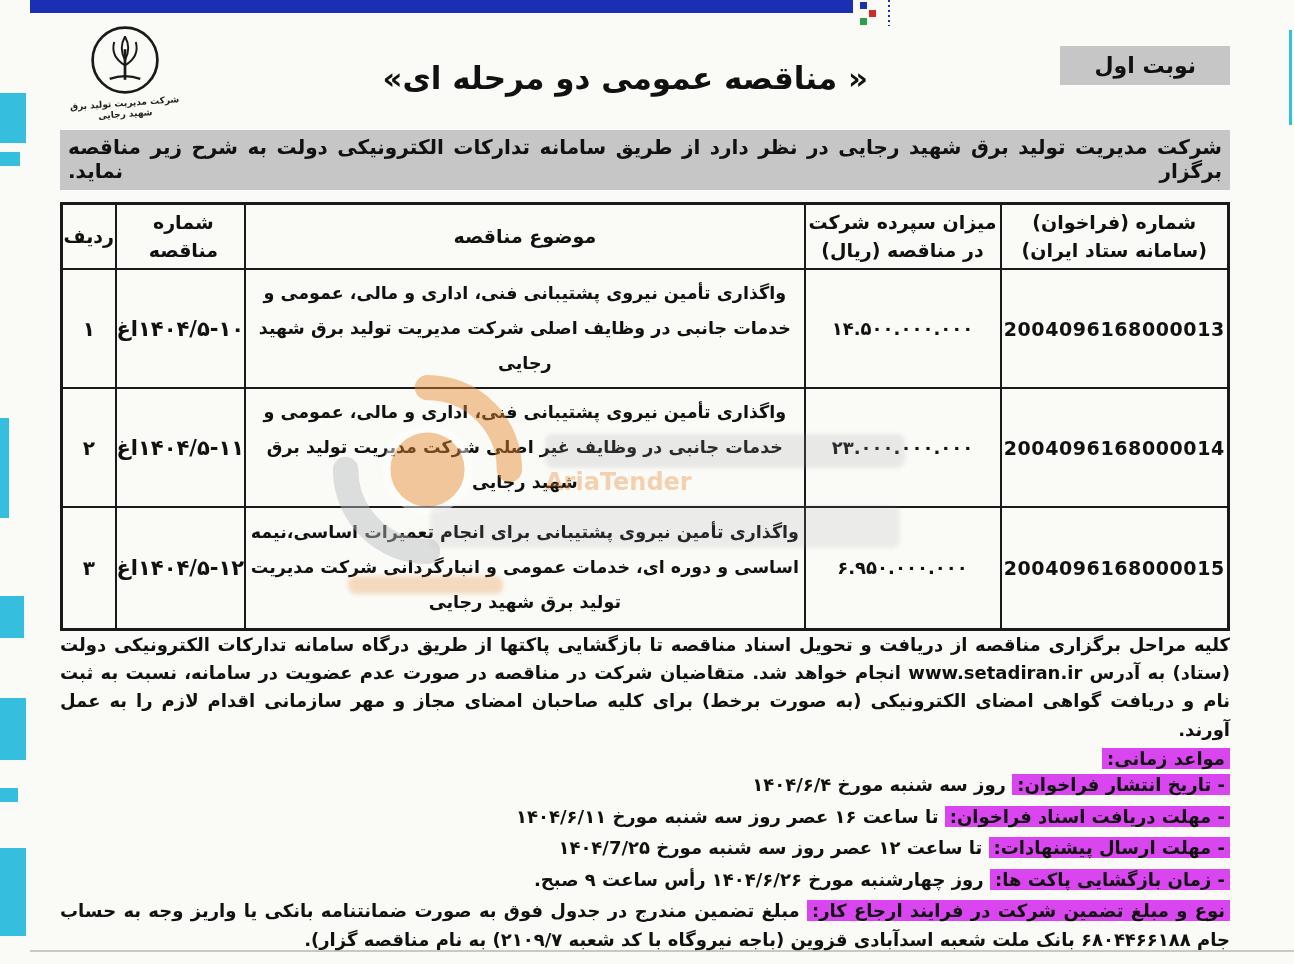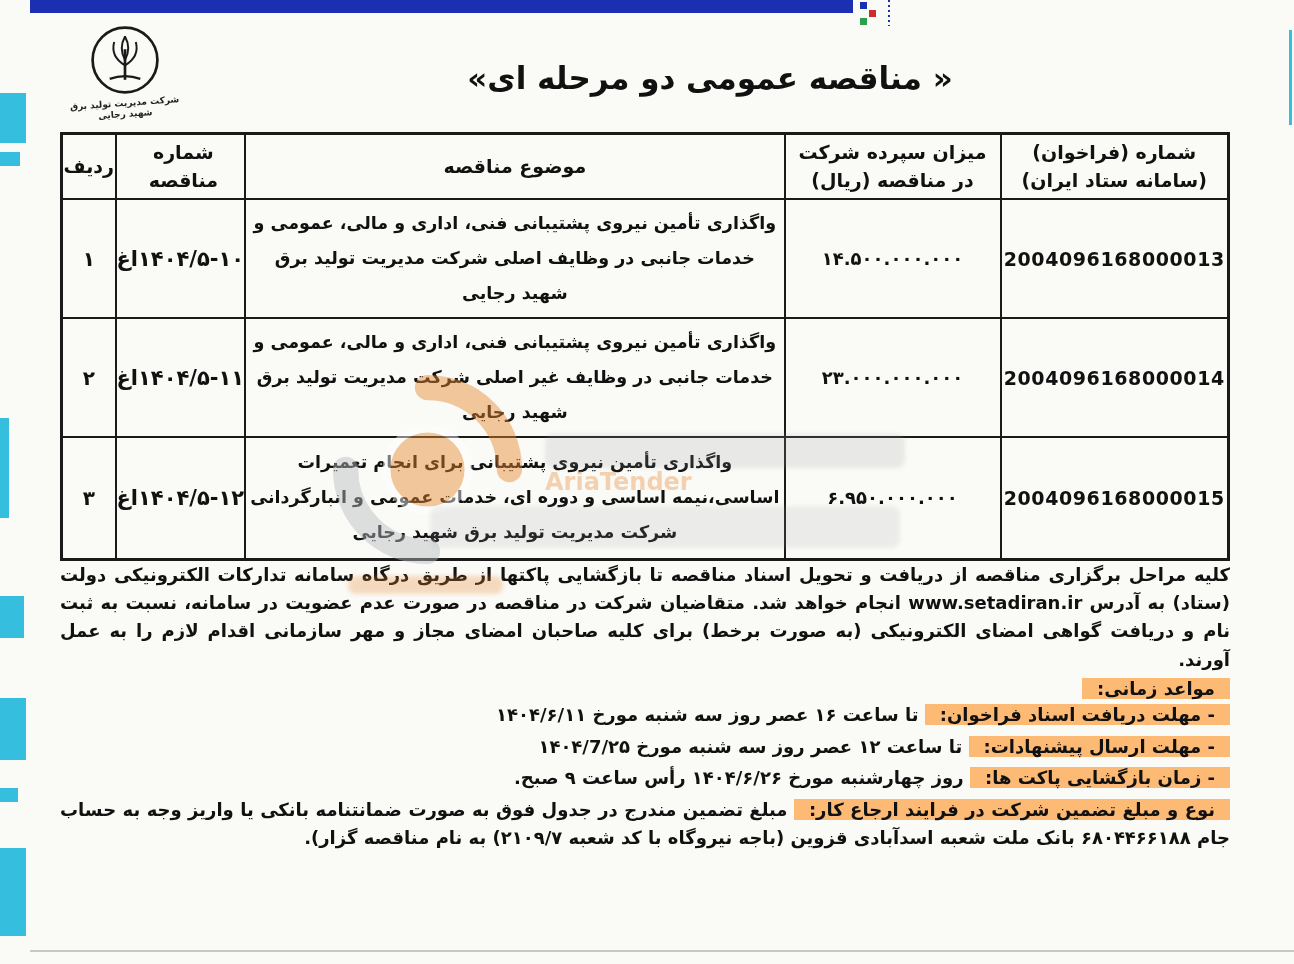--- a/index.html
+++ b/index.html
@@ -36,32 +36,32 @@
   .intro { margin-top:10px; background:#c6c6c6; font-weight:bold; font-size:20px;
       padding:5px 8px 7px; text-align:justify; text-align-last:justify; }
 
   table.tender { width:100%; border-collapse:collapse; margin-top:12px;
       border:3px solid #1a1a1a; background:transparent; }
   table.tender th, table.tender td { border:2px solid #1a1a1a; text-align:center; vertical-align:middle; font-weight:bold; }
   table.tender thead tr { height:66px; }
   table.tender th { font-size:19px; line-height:1.5; }
   .c-row { width:54px; }
   .c-no  { width:128px;padding-left:6px; }
-  .c-dep { width:216px; }
+  .c-dep { width:196px; }
   .c-sys { width:228px; }
   td.cell-subject { font-size:17.5px; line-height:2.0; padding:6px 4px; }
   td.cell-no { font-size:21px;margin-left:8px; }
   td.cell-dep { font-size:18px; letter-spacing:.5px; }
   td.cell-sys { font-size:19px; direction:ltr; letter-spacing:.6px; font-family:"DejaVu Sans", sans-serif; }
   td.cell-rownum { font-size:20px; }
   tr.r1, tr.r2 { height:82px; }
   tr.r3 { height:122px; }
 
   .bodytext { font-size:18px; font-weight:bold; line-height:1.58; text-align:justify; }
-  .hl { background:#fdba74; padding:0 15px; }
+  .hl { background:#d946ef; padding:0 5px; }
   .sched-head { margin-top:4px; font-size:18px; font-weight:bold; }
   .sched-item { font-size:18px; font-weight:bold; line-height:1.75; }
   .para { margin-top:2px; font-size:18px; font-weight:bold; line-height:1.58; text-align:justify; }
 
   
   .wm { position:absolute; inset:0; pointer-events:none; }
   .wm-logo { position:absolute; left:330px; top:372px; opacity:.45; }
   .wm-bar { position:absolute; background:#9aa0a6; opacity:.18; border-radius:8px; filter:blur(2px); }
   .wm-bar.b1 { left:545px; top:434px; width:360px; height:34px; }
   .wm-bar.b2 { left:430px; top:506px; width:470px; height:42px; opacity:.15; }
@@ -85,32 +85,34 @@
 <div class="edge-frag" style="top:418px;width:9px;height:100px;"></div>
 <div class="edge-frag" style="top:596px;width:24px;height:42px;"></div>
 <div class="edge-frag" style="top:698px;width:26px;height:62px;"></div>
 <div class="edge-frag" style="top:788px;width:18px;height:14px;"></div>
 <div class="edge-frag" style="top:848px;width:26px;height:88px;"></div>
 <div class="bottom-rule"></div>
 
 <div class="content">
 
   <div class="hdr">
+    <div class="issue-badge">نوبت اول</div>
     <div class="title">« مناقصه عمومی دو مرحله ای»</div>
     <div class="logo-wrap">
       <svg viewBox="0 0 80 80" width="72" height="72">
         <circle cx="40" cy="40" r="36" fill="none" stroke="#1a1a1a" stroke-width="3"></circle>
         <path d="M40 62 L40 28" stroke="#1a1a1a" stroke-width="3" fill="none"></path>
         <path d="M40 46 C30 40 25 31 28 20 M40 46 C50 40 55 31 52 20 M40 40 C35 31 35 23 40 14 M40 40 C45 31 45 23 40 14" stroke="#1a1a1a" stroke-width="2.2" fill="none"></path>
         <path d="M23 61 Q40 55 57 61" stroke="#1a1a1a" stroke-width="2.5" fill="none"></path>
       </svg>
       <div class="logo-cap">شرکت مدیریت تولید برق شهید رجایی</div>
     </div>
   </div>
 
+  <div class="intro">شرکت مدیریت تولید برق شهید رجایی در نظر دارد از طریق سامانه تدارکات الکترونیکی دولت به شرح زیر مناقصه برگزار نماید.</div>
 
   <table class="tender">
     <thead>
       <tr>
         <th class="c-sys">
           <div>شماره (فراخوان)</div>
           <div>(سامانه ستاد ایران)</div>
         </th>
         <th class="c-dep">
           <div>میزان سپرده شرکت</div>
@@ -146,20 +148,24 @@
     </tbody>
   </table>
 
   <div class="bodytext">کلیه مراحل برگزاری مناقصه از دریافت و تحویل اسناد مناقصه تا بازگشایی پاکتها از طریق درگاه سامانه تدارکات الکترونیکی دولت (ستاد) به آدرس www.setadiran.ir انجام خواهد شد. متقاضیان شرکت در مناقصه در صورت عدم عضویت در سامانه، نسبت به ثبت نام و دریافت گواهی امضای الکترونیکی (به صورت برخط) برای کلیه صاحبان امضای مجاز و مهر سازمانی اقدام لازم را به عمل آورند.</div>
 
   <div class="sched-head">
     <span class="hl">مواعد زمانی:</span>
   </div>
 
   <div class="sched-item">
+    <span class="hl">- تاریخ انتشار فراخوان:</span>
+    <span>روز سه شنبه مورخ ۱۴۰۴/۶/۴</span>
+  </div>
+  <div class="sched-item">
     <span class="hl">- مهلت دریافت اسناد فراخوان:</span>
     <span>تا ساعت ۱۶ عصر روز سه شنبه مورخ ۱۴۰۴/۶/۱۱</span>
   </div>
   <div class="sched-item">
     <span class="hl">- مهلت ارسال پیشنهادات:</span>
     <span>تا ساعت ۱۲ عصر روز سه شنبه مورخ ۱۴۰۴/7/۲۵</span>
   </div>
   <div class="sched-item">
     <span class="hl">- زمان بازگشایی پاکت ها:</span>
     <span>روز چهارشنبه مورخ ۱۴۰۴/۶/۲۶ رأس ساعت ۹ صبح.</span>

